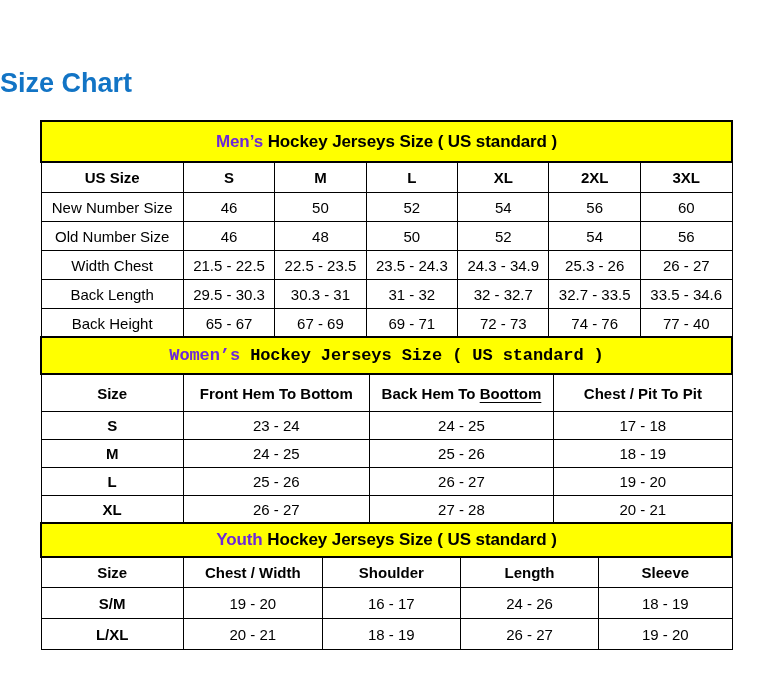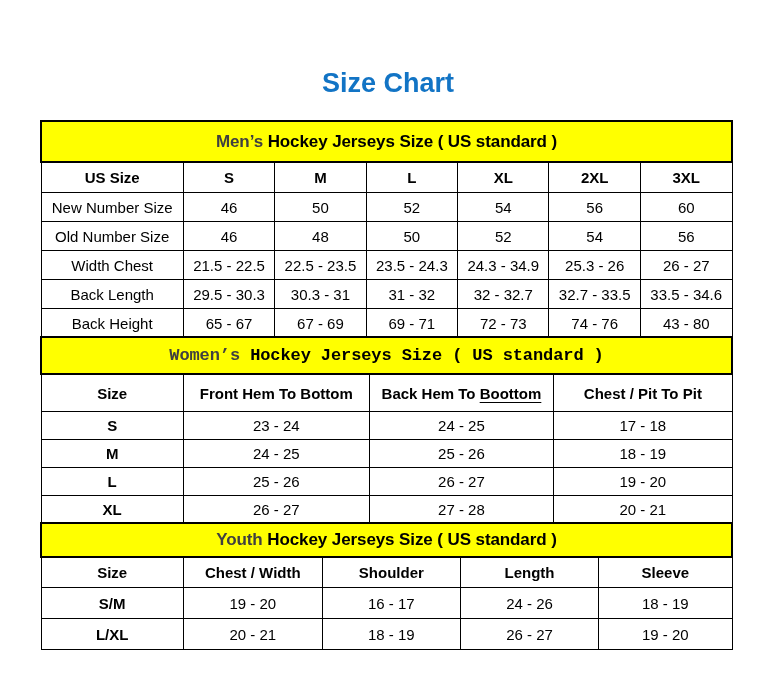--- a/index.html
+++ b/index.html
@@ -13,21 +13,21 @@
     position: relative;
     overflow: hidden;
     font-family: "Liberation Sans", sans-serif;
     color: #000000;
   }
   .page-title {
     position: absolute;
     top: 68px;
     left: 0;
     width: 100%;
-    text-align: center;
+    text-align: left;
     font-size: 27px;
     font-weight: bold;
     color: #1274C5;
     letter-spacing: 0px;
   }
   .chart-wrap {
     position: absolute;
     left: 40px;
     top: 120px;
     width: 693px;
@@ -49,21 +49,21 @@
     overflow: hidden;
     white-space: nowrap;
   }
   .banner-cell {
     background: #FFFF00;
     font-weight: bold;
     font-size: 17px;
     border: 2.5px solid #000000;
     letter-spacing: -0.1px;
   }
-  .banner-highlight { color: #404040; }
+  .banner-highlight { color: #6d28d9; }
   .header-cell { font-weight: bold; }
   .row-label-bold { font-weight: bold; }
   .typo-squiggle {
     text-decoration-line: underline;
     text-decoration-style: wavy;
     text-decoration-color: #D83A2E;
     text-decoration-thickness: 1px;
     text-underline-offset: 3px;
     text-decoration-skip-ink: none;
     text-decoration: underline;
@@ -148,21 +148,21 @@
       <td>32.7 - 33.5</td>
       <td>33.5 - 34.6</td>
     </tr>
     <tr class="data-row-men">
       <td>Back Height</td>
       <td>65 - 67</td>
       <td>67 - 69</td>
       <td>69 - 71</td>
       <td>72 - 73</td>
       <td>74 - 76</td>
-      <td>43 - 80</td>
+      <td>77 - 40</td>
     </tr>
   </tbody>
     </table>
 
   <table>
     <colgroup>
       <col style="width:20.6%">
         <col style="width:26.9%">
         <col style="width:26.7%">
         <col style="width:25.8%">

